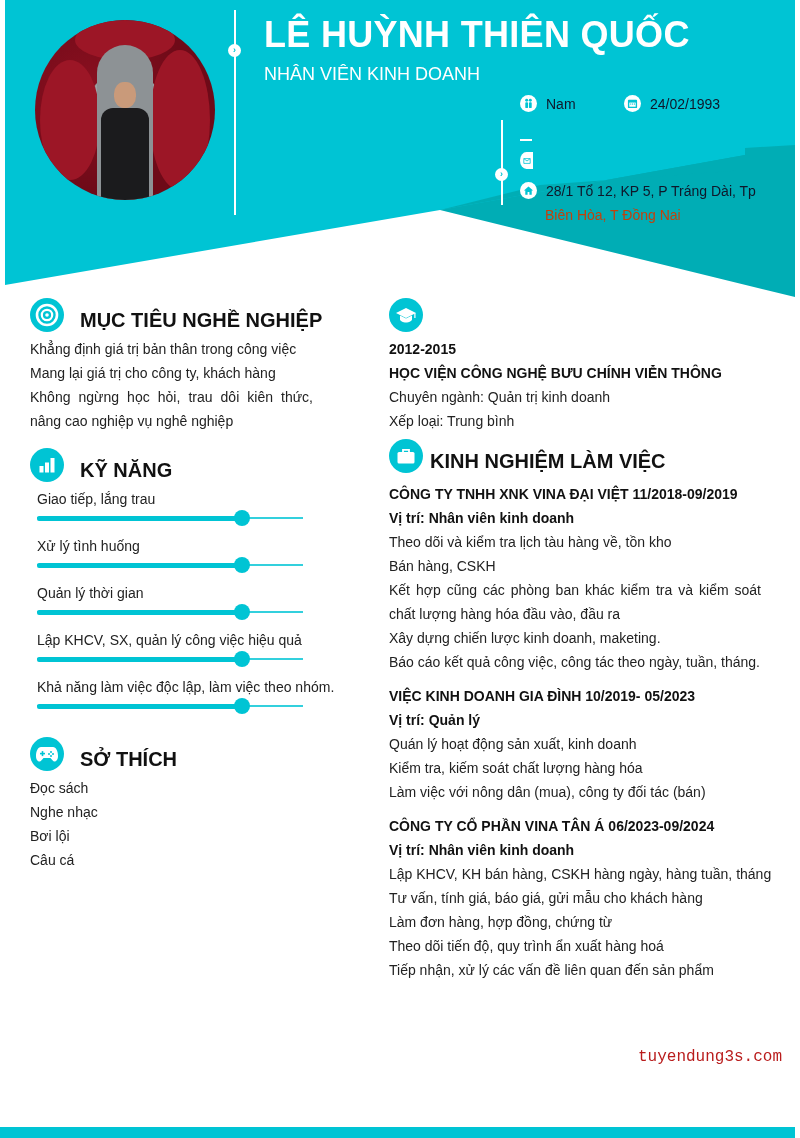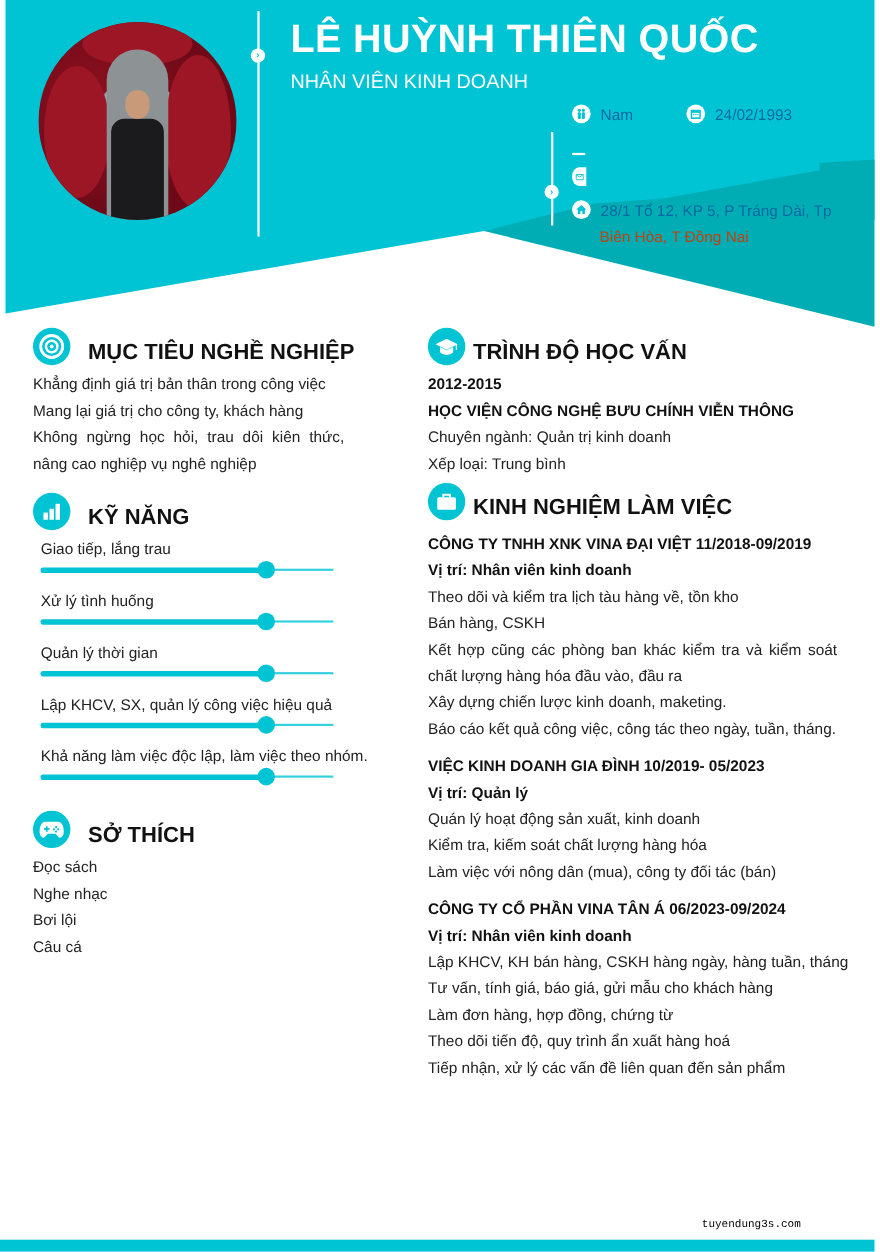--- a/index.html
+++ b/index.html
@@ -21,38 +21,38 @@
 
     .vline { position: absolute; width: 2px; background: #ffffff; }
     .vknob {
       position: absolute; width: 13px; height: 13px; border-radius: 50%; background: #fff;
       color: #00c4d4; font-size: 9px; font-weight: bold; line-height: 13px; text-align: center;
     }
 
     .name { position: absolute; left: 264px; top: 14px; font-size: 36px; font-weight: bold; color: #fff; letter-spacing: 0.3px; white-space: nowrap; }
     .job { position: absolute; left: 264px; top: 64px; font-size: 18px; color: #fff; white-space: nowrap; }
 
-    .contact { position: absolute; display: flex; align-items: center; color: #0369a1; font-size: 14px; white-space: nowrap; }
+    .contact { position: absolute; display: flex; align-items: center; color: #0f172a; font-size: 14px; white-space: nowrap; }
     .cicon { width: 17px; height: 17px; border-radius: 50%; background: #fff; margin-right: 9px; flex: none; display: flex; align-items: center; justify-content: center; }
     .addr2 { position: absolute; left: 545px; top: 207px; color: #c2410c; font-size: 14px; white-space: nowrap; }
 
     .sec-head { position: absolute; display: flex; align-items: flex-end; }
     .sec-icon { width: 34px; height: 34px; border-radius: 50%; background: #00c4d4; display: flex; align-items: center; justify-content: center; flex: none; }
     .sec-title { font-size: 20px; font-weight: bold; color: #111; white-space: nowrap; }
 
     .text-line { position: absolute; font-size: 14px; color: #222; white-space: nowrap; line-height: 24px; }
     .bold { font-weight: bold; color: #111; }
     .justify { white-space: normal; text-align: justify; text-align-last: justify; }
 
     .skill-label { position: absolute; left: 37px; font-size: 14px; color: #222; white-space: nowrap; }
     .skill-track { position: absolute; left: 37px; width: 266px; height: 2px; background: #33d0dd; }
     .skill-fill { position: absolute; left: 0; top: -1.5px; height: 5px; background: #00c4d4; border-radius: 2px; }
     .skill-knob { position: absolute; top: -7px; width: 16px; height: 16px; margin-left: -8px; border-radius: 50%; background: #00c4d4; }
 
-    .watermark { position: absolute; left: 638px; top: 1108px; font-family: "Liberation Mono", monospace; font-size: 10px; color: #000000; white-space: nowrap; }
+    .watermark { position: absolute; left: 638px; top: 1048px; font-family: "Liberation Mono", monospace; font-size: 16px; color: #b91c1c; white-space: nowrap; }
     .footer-bar { position: absolute; left: 0; top: 1127px; width: 795px; height: 11px; background: #00c4d4; }
   </style>
 </head>
 <body>
 
 <svg class="header-bg" viewBox="0 0 800 300" width="800" height="300">
   <polygon points="5,0 795,0 795,200 440,210 5,285" fill="#00c4d4"></polygon>
   <polygon points="440,210 745,155 745,148 795,145 795,297" fill="#00adb5"></polygon>
   <polygon points="440,210 540,185 745,170 745,155" fill="#00adb5"></polygon>
 </svg>
@@ -191,21 +191,20 @@
 <div class="text-line" style="left:30px;top:848px;">Câu cá</div>
 
 <div class="sec-head" style="left:389px;top:298px;">
   <span class="sec-icon">
     <svg width="22" height="18" viewBox="0 0 22 18">
         <path d="M11 2 L21 7 L11 12 L1 7 Z" fill="#fff"></path>
         <path d="M5 9.5 V13.5 C5 15 8 16.5 11 16.5 C14 16.5 17 15 17 13.5 V9.5 L11 12.5 Z" fill="#fff"></path>
         <rect x="19.3" y="7" width="1.2" height="5" fill="#fff"></rect>
       </svg>
   </span>
-  <span class="sec-title" style="margin-left:7px;">TRÌNH ĐỘ HỌC VẤN</span>
 </div>
 <div class="text-line bold" style="left:389px;top:337px;">2012-2015</div>
 <div class="text-line bold" style="left:389px;top:361px;">HỌC VIỆN CÔNG NGHỆ BƯU CHÍNH VIỄN THÔNG</div>
 <div class="text-line" style="left:389px;top:385px;">Chuyên ngành: Quản trị kinh doanh</div>
 <div class="text-line" style="left:389px;top:409px;">Xếp loại: Trung bình</div>
 
 <div class="sec-head" style="left:389px;top:439px;">
   <span class="sec-icon">
     <svg width="20" height="18" viewBox="0 0 20 18">
         <rect x="1.5" y="5" width="17" height="11.5" rx="1.5" fill="#fff"></rect>

